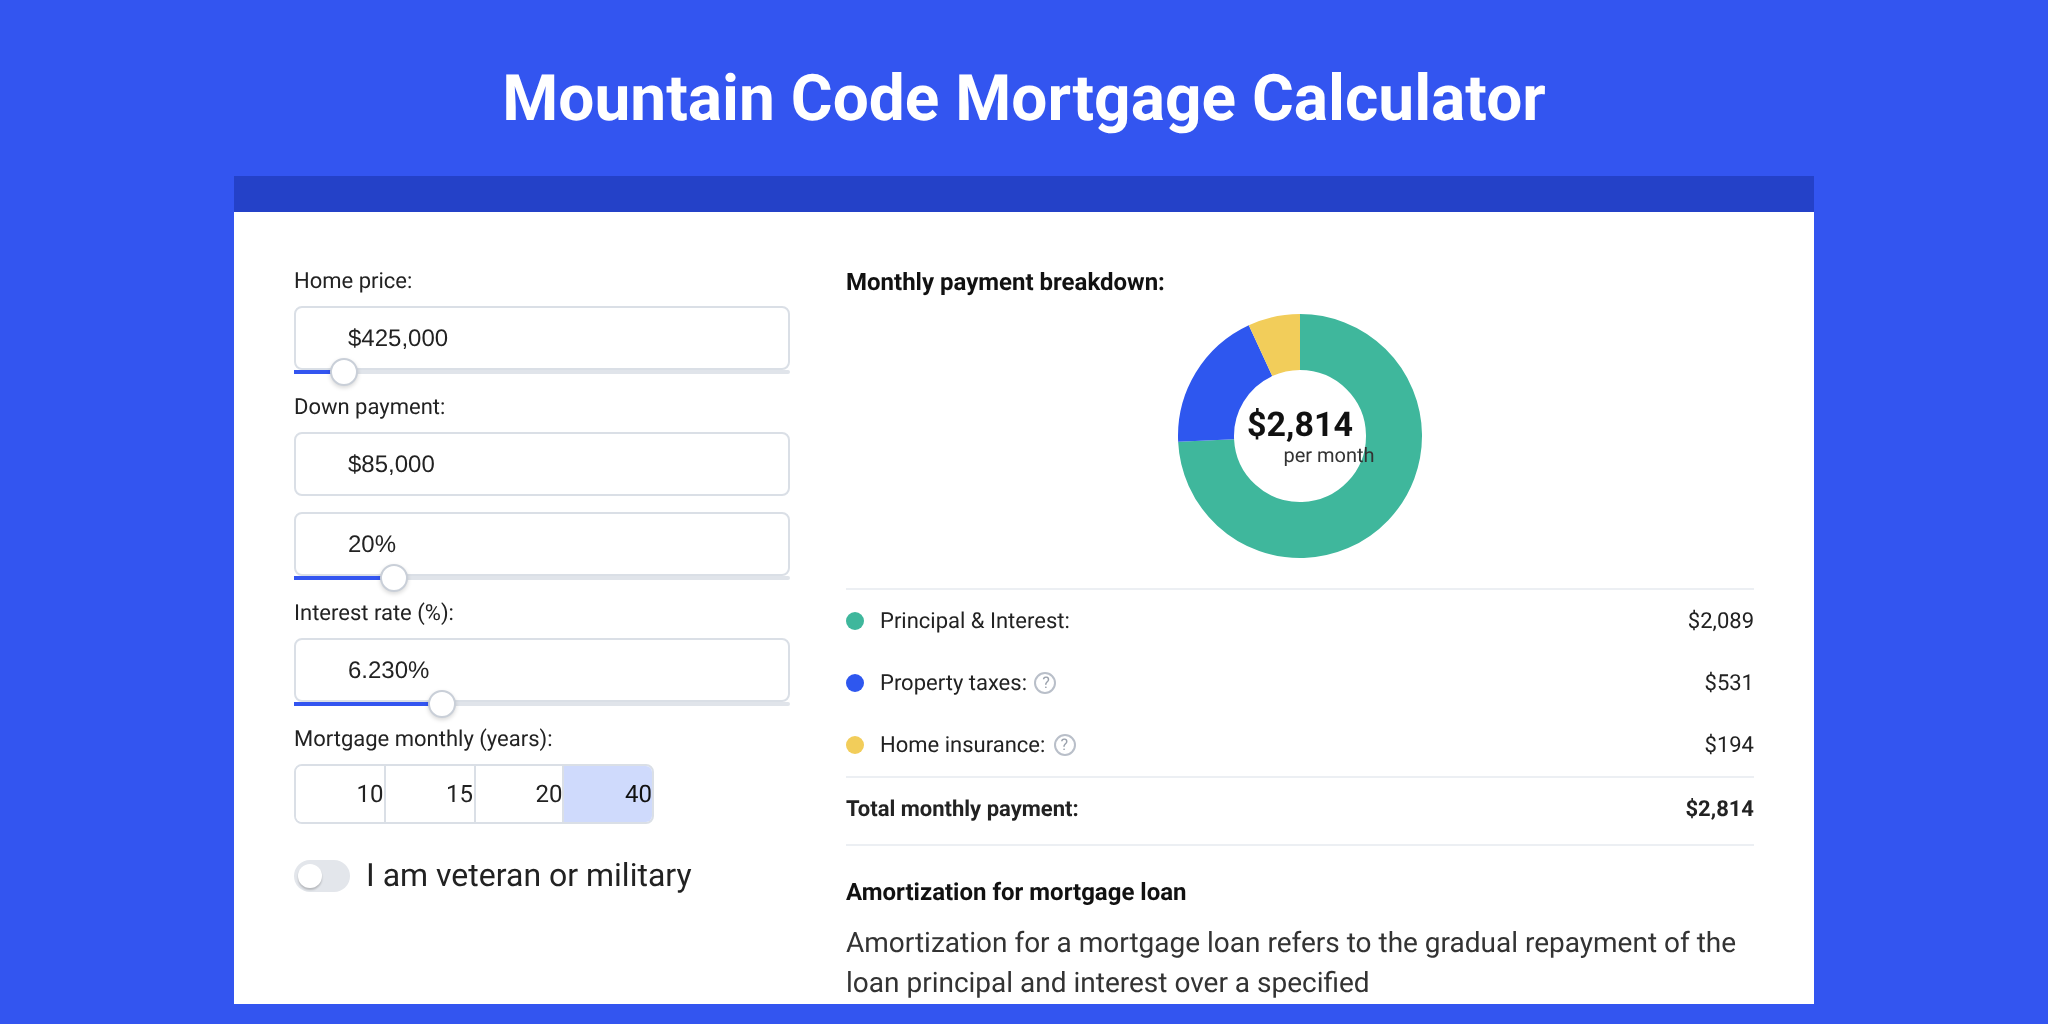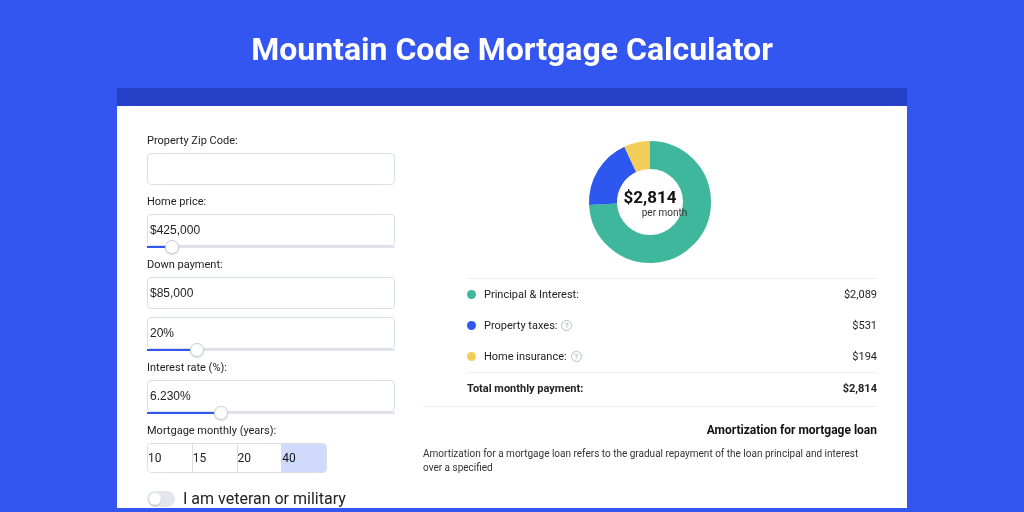--- a/index.html
+++ b/index.html
@@ -31,21 +31,21 @@
   gap: 28px;
 }
 .left { width: 248px; flex: 0 0 248px; }
 .right { flex: 1; }
 .fld { margin-bottom: 10px; position: relative; }
 .lbl { font-size: 11px; color: #222; margin-bottom: 6px; display: block; }
 .inp {
   width: 100%;
   border: 1px solid #dadfe6;
   border-radius: 4px;
-  padding: 8px 2px;
+  padding: 8px 26px;
   font-size: 12px;
   color: #222;
 }
 .inp-row { display: flex; gap: 8px; flex-direction: column; }
 .inp-row .inp:first-child { flex: 1.9; }
 .inp-row .inp:last-child { flex: 1; }
 .track {
   position: relative;
   height: 2px;
   background: #e0e4ea;
@@ -63,21 +63,21 @@
   width: 14px; height: 14px;
   border-radius: 50%;
   background: #fff;
   border: 1px solid #c9cfd8;
   box-shadow: 0 1px 2px rgba(0,0,0,0.15);
   transform: translate(-50%, -50%);
 }
 .periods { display: flex; border: 1px solid #dadfe6; border-radius: 4px; overflow: hidden; width: 180px; }
 .periods .opt {
   flex: 1;
-  text-align: left;
+  text-align: right;
   padding: 7px 0;
   font-size: 12px;
   color: #222;
   border-right: 1px solid #dadfe6;
   background: #fff;
 }
 .periods .opt:last-child { border-right: 0; }
 .periods .opt.sel { background: #cfdafc; color:#111; }
 .toggle-row { display: flex; align-items: center; gap: 8px; margin-top: 16px; }
 .toggle {
@@ -92,21 +92,21 @@
 .breakdown-title { font-size: 12px; font-weight: 700; color: #111; margin-bottom: 8px; }
 .donut-wrap { display: flex; justify-content: center; margin: 6px 0 14px; }
 .donut { position: relative; width: 124px; height: 124px; }
 .donut .center {
   position: absolute; inset: 0;
   display: flex; flex-direction: column; align-items: center; justify-content: center;
 }
 .donut .big { font-size: 17px; font-weight: 700; color: #111; }
 .donut .sub { font-size: 10px; color: #333; padding-left: 29px; }
 
-.legend { border-top: 1px solid #eceff3; margin-left: 44px; }
+.legend { border-top: 1px solid #eceff3; }
 .legend-row {
   display: flex; align-items: center;
   font-size: 11px; color: #222;
   padding: 9px 0;
 }
 .legend-row .dot {
   width: 9px; height: 9px; border-radius: 50%; margin-right: 8px;
 }
 .legend-row .name { flex: 1; display: flex; align-items: center; gap: 4px; }
 .legend-row .val { font-weight: 400; }
@@ -115,37 +115,33 @@
 .qmark {
   width: 11px; height: 11px; border-radius: 50%;
   border: 1px solid #b9bfc9; color: #9aa1ac;
   font-size: 8px; display: inline-flex; align-items: center; justify-content: center;
 }
 .amort {
   border-top: 1px solid #eceff3;
   margin-top: 2px;
   padding-top: 16px;
 }
-.amort-title { font-size: 12px; font-weight: 700; color: #111; margin-bottom: 10px; text-align: right; }
-.amort-body { font-size: 10px; color: #333; line-height: 1.4; }
+.amort-title { font-size: 12px; font-weight: 700; color: #111; margin-bottom: 10px; }
+.amort-body { font-size: 14px; color: #333; line-height: 1.4; }
 </style>
 </head>
 <body>
 
 <div class="page">
   <div class="title">Mountain Code Mortgage Calculator</div>
 
   <div class="card">
 
     <div class="left">
 
-      <div class="fld">
-        <label class="lbl">Property Zip Code:</label>
-        <input class="inp" value="" style="">
-      </div>
 
       <div class="fld">
         <label class="lbl">Home price:</label>
         <input class="inp" value="$425,000" style="">
         <div class="track">
           <div class="fill" style="width: 10%;"></div>
           <div class="thumb" style="left: 10%;"></div>
         </div>
       </div>
 
@@ -182,20 +178,21 @@
 
       <div class="toggle-row">
         <div class="toggle">
             <div class="knob"></div>
           </div>
         <span class="toggle-lbl">I am veteran or military</span>
       </div>
     </div>
 
     <div class="right">
+      <div class="breakdown-title">Monthly payment breakdown:</div>
 
       <div class="donut-wrap">
         <div class="donut">
           <svg width="124" height="124" viewBox="0 0 124 124" id="donut-svg">
               <path d="M 62 15 A 47 47 0 1 1 15.054146816283058 64.25540879950705" stroke="#3fb79c" stroke-width="28" fill="none"></path>
               <path d="M 15.054146816283058 64.25540879950705 A 47 47 0 0 1 42.2717809931673 19.340916854455898" stroke="#2e57ef" stroke-width="28" fill="none"></path>
               <path d="M 42.2717809931673 19.340916854455898 A 47 47 0 0 1 62.000000000000036 15" stroke="#f2cd5a" stroke-width="28" fill="none"></path>
             </svg>
           <div class="center">
             <div class="big">$2,814</div>

